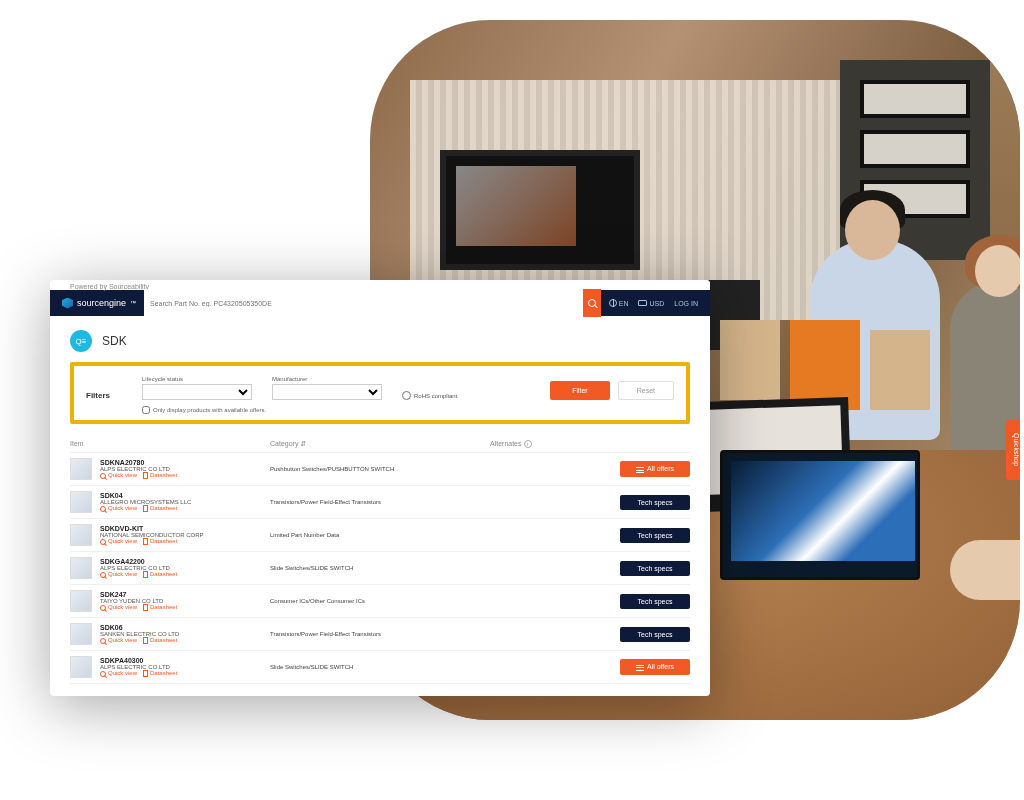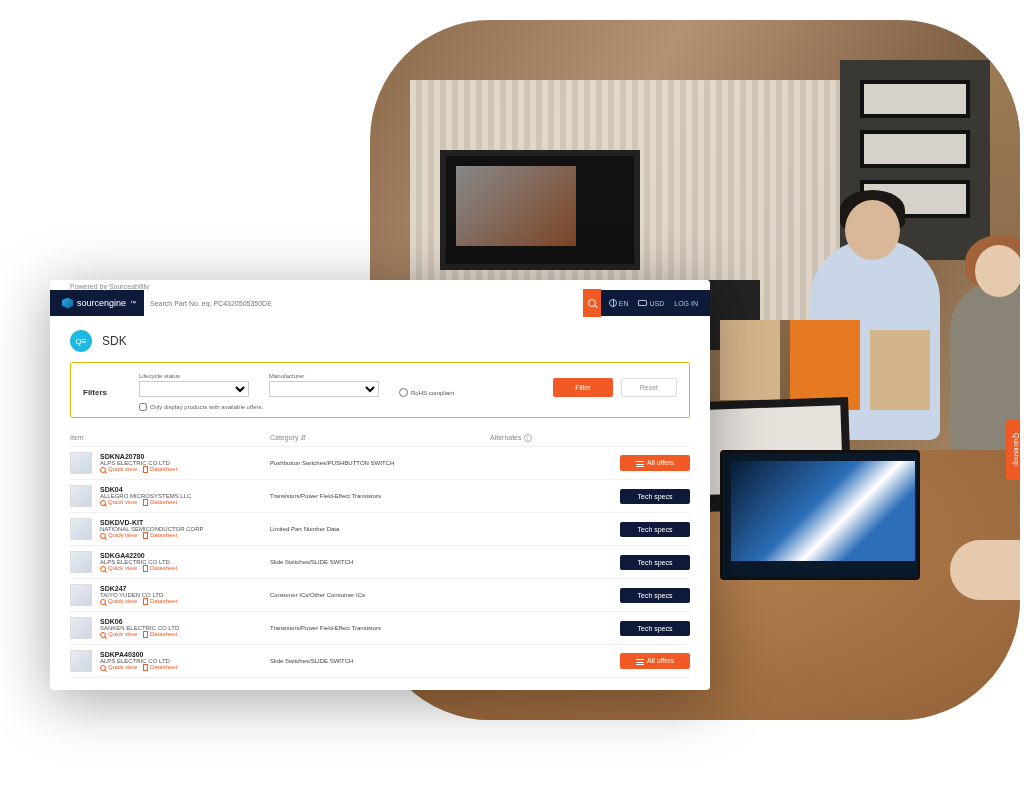--- a/index.html
+++ b/index.html
@@ -68,21 +68,21 @@
   .toplinks { display:flex; gap:10px; color:#b8c0d4; font-size:7px; align-items:center;}
   .toplinks .lnk{display:flex;align-items:center;gap:2px;}
   .globe-icon{width:8px;height:8px;border:1px solid #b8c0d4;border-radius:50%;position:relative;}
   .globe-icon::before{content:"";position:absolute;left:3px;top:-1px;width:1px;height:8px;background:#b8c0d4;}
   .card-icon{width:9px;height:6px;border:1px solid #b8c0d4;border-radius:1px;}
 
   .page-head { display:flex; align-items:center; gap:10px; padding:14px 20px 10px;}
   .page-icon { width:22px;height:22px;border-radius:50%;background:#1fb8e0;color:#fff;font-size:8px;display:flex;align-items:center;justify-content:center;}
   .page-title { font-size:12px; color:#333; font-weight:400;}
 
-  .filters-card { margin:0 20px 12px; border:1px solid #eab308; border-radius:2px; padding:10px 12px 6px;}
+  .filters-card { margin:0 20px 12px; border:4px solid #eab308; border-radius:2px; padding:10px 12px 6px;}
   .filters-row { display:flex; align-items:flex-end; gap:20px;}
   .filters-label { font-size:8px; font-weight:bold; color:#333; width:36px;}
   .filter-col { display:flex; flex-direction:column; gap:2px;}
   .filter-col label { font-size:6px; color:#666;}
   .filter-col select { width:110px; height:16px; border:1px solid #ccc; font-size:7px; background:#fff;}
   .rohs { display:flex; align-items:center; gap:3px; font-size:6px; color:#555;}
   .rohs input{width:9px;height:9px;}
   .filter-actions { margin-left:auto; display:flex; gap:8px;}
   .btn-filter { background:#f15a24; color:#fff; border:none; font-size:7px; padding:5px 22px; border-radius:2px;}
   .btn-reset { background:#fff; color:#999; border:1px solid #ddd; font-size:7px; padding:5px 18px; border-radius:2px;}

